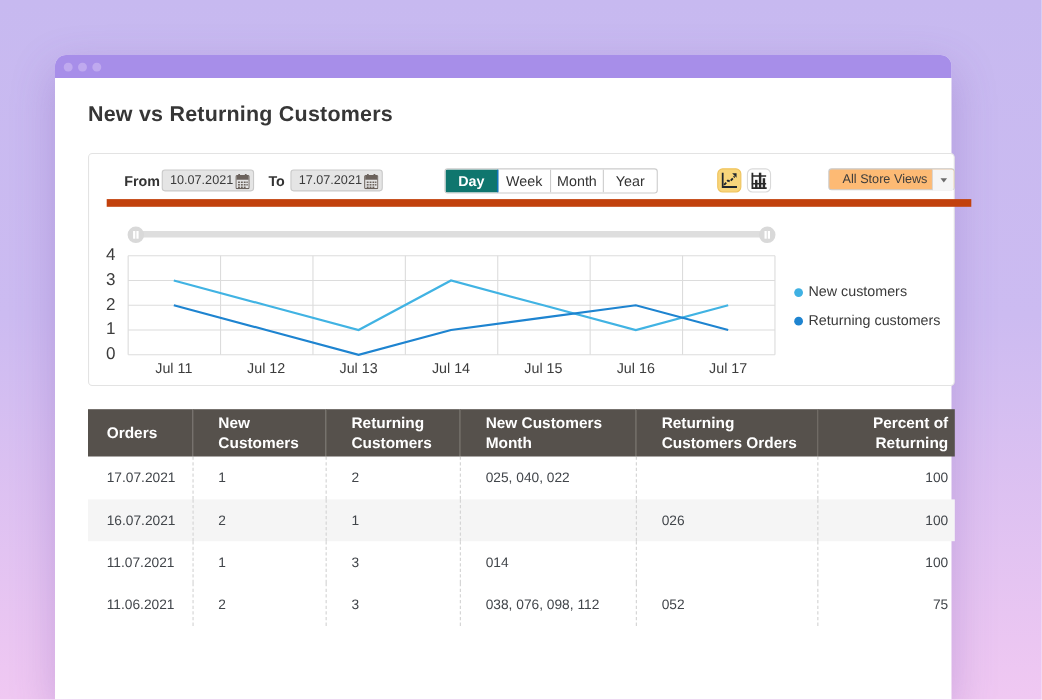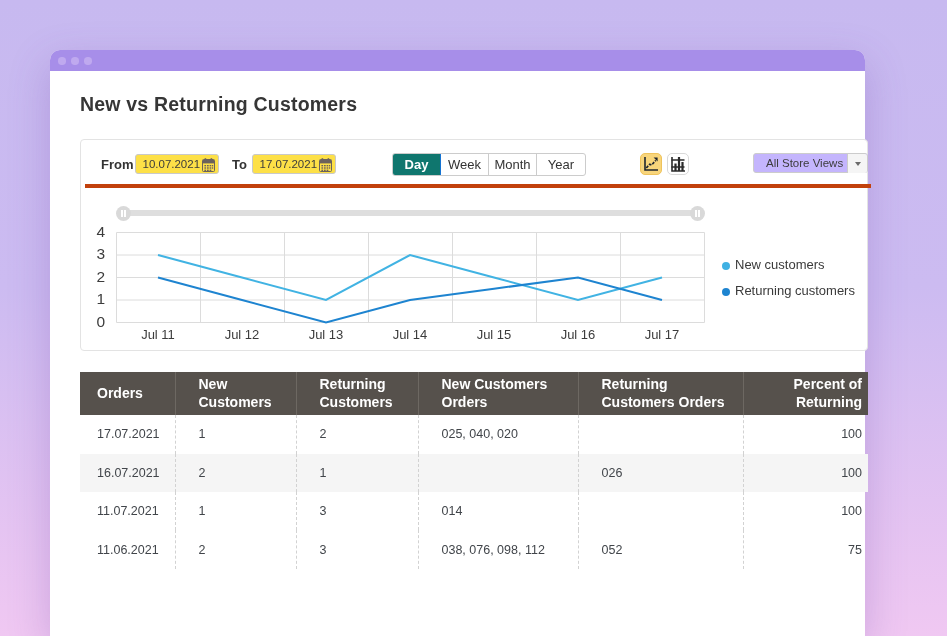--- a/index.html
+++ b/index.html
@@ -20,44 +20,44 @@
 }
 .dot { position:absolute; top:7px; width:7.5px; height:7.5px; border-radius:50%; background:#bfa9ef; }
 h1 {
   position:absolute; left:30px; top:42.5px;
   font-size:19.5px; font-weight:700; color:#363636; letter-spacing:.2px;
 }
 .panel {
   position:absolute; left:30px; top:89px; width:788px; height:212px;
   border:1px solid #e3e3e3; border-radius:4px; background:#fff;
 }
-.controls { position:absolute; left:4px; top:0; width:100%; height:48px; border-bottom:4px solid #c2410c; }
+.controls { position:absolute; left:16px; top:0; width:100%; height:48px; border-bottom:7px solid #c2410c; }
 .lbl { position:absolute; font-size:13px; font-weight:700; color:#333; top:17px; }
 .dinput {
   position:absolute; top:14px; height:20px; width:84px;
-  border:1px solid #c9c9c9; border-radius:3px; background:#fde047;
+  border:1px solid #c9c9c9; border-radius:3px; background:#e5e5e5;
   font-size:11.5px; color:#3c3c3c; line-height:19px; padding-left:6.5px;
 }
 .cal { position:absolute; top:2.5px; width:13px; height:14px; }
 .btngroup {
   position:absolute; left:307px; top:12.5px; height:23px;
   border:1px solid #ccc; border-radius:3px; background:#fff; display:flex; overflow:hidden;
 }
 .btngroup span {
   display:block; font-size:13px; color:#333; line-height:21px; text-align:center;
   border-right:1px solid #ccc; width:48px;
 }
 .btngroup span:last-child { border-right:none; }
 .btngroup .active { background:#0f766e; color:#fff; font-weight:700; border-right-color:#1473d2; }
 .icobtn { position:absolute; top:12.5px; width:22px; height:22px; border-radius:5px; }
 .ico-line { left:555px; background:#f8d57b; border:1px solid #efc35c; }
 .ico-bar { left:582px; background:#fff; border:1px solid #d9d9d9; }
 .dropdown {
   position:absolute; left:656px; top:12.5px; width:115px; height:20.5px;
-  border:1px solid #ccc; border-radius:3px; background:#c4b5fd;margin-left:12px;
+  border:1px solid #ccc; border-radius:3px; background:#fdba74;
 }
 .dropdown .txt { position:absolute; left:12px; top:0; line-height:19px; font-size:11.5px; color:#3c3c3c; }
 .dropdown .caret {
   position:absolute; right:0; top:0; width:20px; height:19px;
   border-left:1px solid #ccc; background:#f5f5f5; border-radius:0 2px 2px 0;
 }
 .caret:after {
   content:""; position:absolute; left:6.5px; top:8px;
   border-left:3.5px solid transparent; border-right:3.5px solid transparent; border-top:4.5px solid #6b6b6b;
 }
@@ -226,29 +226,29 @@
         <col style="width:122px">
         <col style="width:160px">
         <col style="width:165px">
         <col style="width:125px">
     </colgroup>
     <tbody>
         <tr>
       <th>Orders</th>
           <th>New Customers</th>
           <th>Returning Customers</th>
-          <th>New Customers Orders</th>
+          <th>New Customers Month</th>
           <th>Returning<br>Customers Orders</th>
           <th>Percent of Returning</th>
     </tr>
     <tr>
           <td>17.07.2021</td>
           <td>1</td>
           <td>2</td>
-          <td>025, 040, 020</td>
+          <td>025, 040, 022</td>
           <td></td>
           <td>100</td>
         </tr>
     <tr class="alt">
           <td>16.07.2021</td>
           <td>2</td>
           <td>1</td>
           <td></td>
           <td>026</td>
           <td>100</td>

